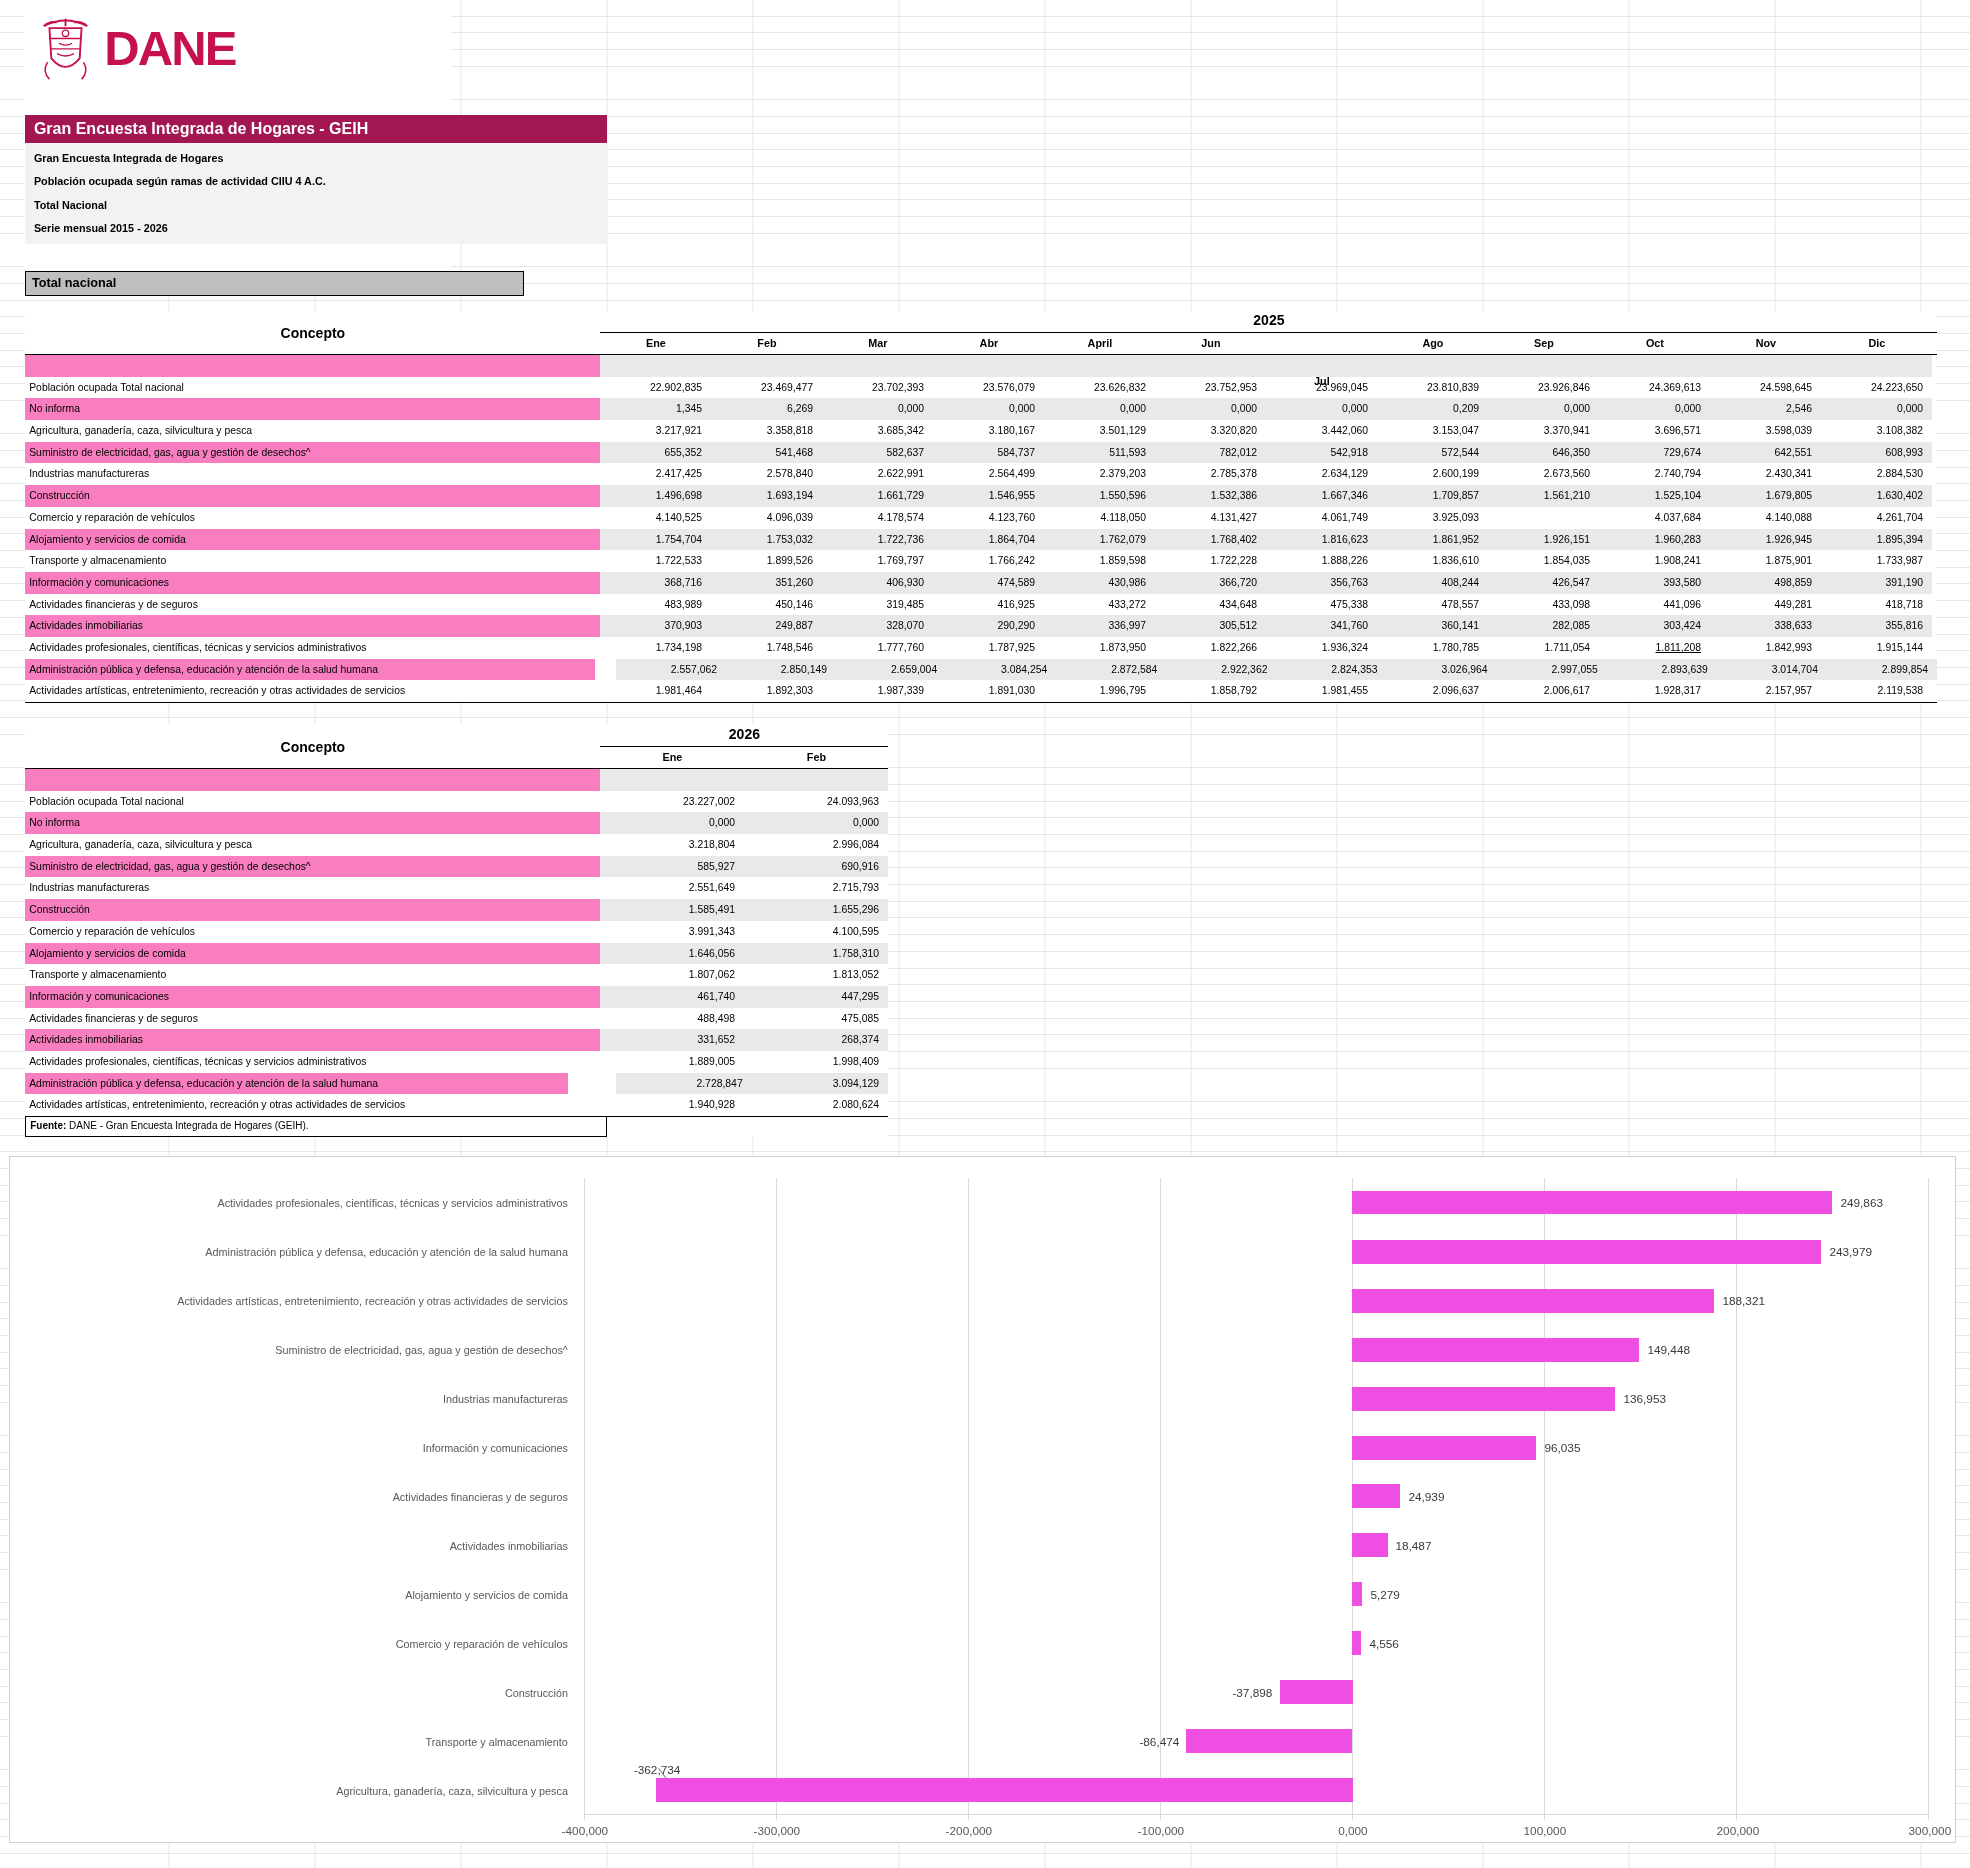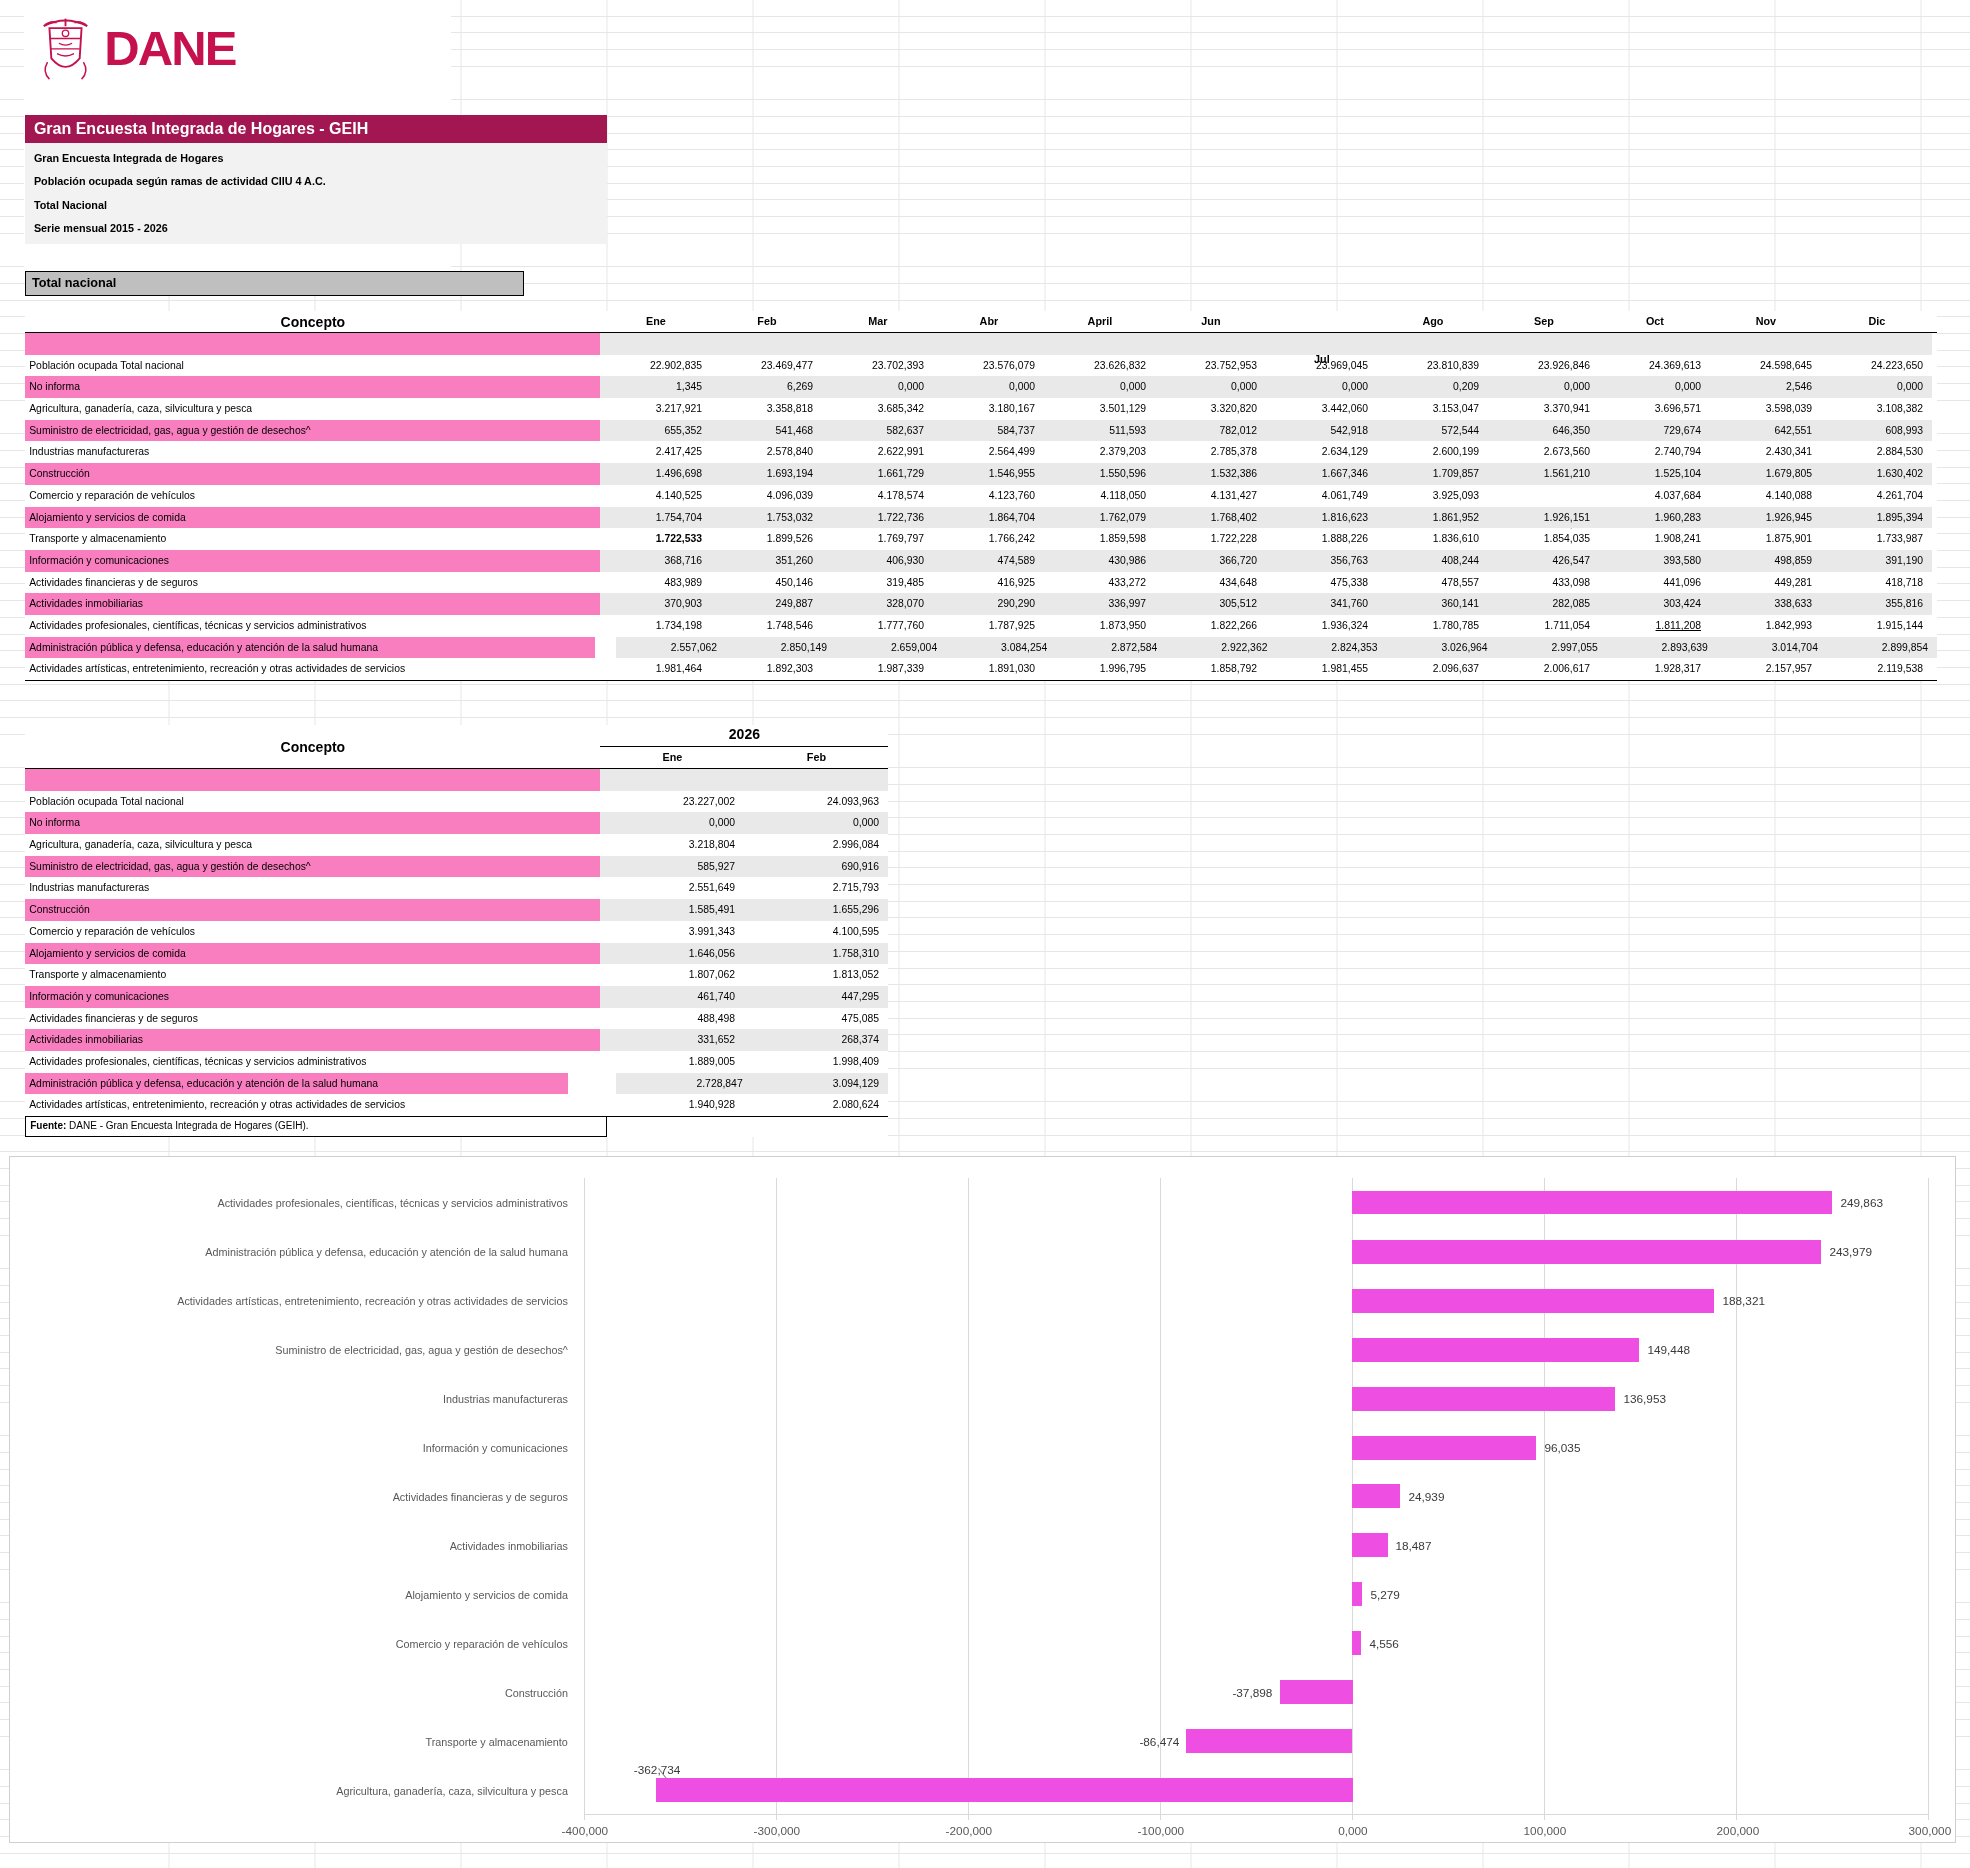--- a/index.html
+++ b/index.html
@@ -94,20 +94,21 @@
   <div class="subtitle-line">Total Nacional</div>
   <div class="subtitle-line">Serie mensual 2015 - 2026</div>
 </div>
 
 <div class="section-band">Total nacional</div>
 
 <div class="xl-table" style="left:25.4px;top:311px;width:1912px">
   <div class="t-header">
     <div class="concepto-cell">Concepto</div>
     <div class="head-right" style="width:1337px">
+      <div class="year-head">2025</div>
       <div class="months-row" id="months-2025">
           <div class="m-cell" style="width: 111px;">Ene</div>
           <div class="m-cell" style="width: 111px;">Feb</div>
           <div class="m-cell" style="width: 111px;">Mar</div>
           <div class="m-cell" style="width: 111px;">Abr</div>
           <div class="m-cell" style="width: 111px;">April</div>
           <div class="m-cell" style="width: 111px;">Jun</div>
           <div class="m-cell" style="width: 111px; margin-top: 38px;">Jul</div>
           <div class="m-cell" style="width: 111px;">Ago</div>
           <div class="m-cell" style="width: 111px;">Sep</div>
@@ -248,21 +249,21 @@
         <div class="val-cell" style="width: 111px;">1.768,402</div>
         <div class="val-cell" style="width: 111px;">1.816,623</div>
         <div class="val-cell" style="width: 111px;">1.861,952</div>
         <div class="val-cell" style="width: 111px;">1.926,151</div>
         <div class="val-cell" style="width: 111px;">1.960,283</div>
         <div class="val-cell" style="width: 111px;">1.926,945</div>
         <div class="val-cell" style="width: 111px;">1.895,394</div>
       </div>
       <div class="t-row">
         <div class="label-cell">Transporte y almacenamiento</div>
-        <div class="val-cell" style="width: 111px; font-weight: bold;">1.722,533</div>
+        <div class="val-cell" style="width: 111px;">1.722,533</div>
         <div class="val-cell" style="width: 111px;">1.899,526</div>
         <div class="val-cell" style="width: 111px;">1.769,797</div>
         <div class="val-cell" style="width: 111px;">1.766,242</div>
         <div class="val-cell" style="width: 111px;">1.859,598</div>
         <div class="val-cell" style="width: 111px;">1.722,228</div>
         <div class="val-cell" style="width: 111px;">1.888,226</div>
         <div class="val-cell" style="width: 111px;">1.836,610</div>
         <div class="val-cell" style="width: 111px;">1.854,035</div>
         <div class="val-cell" style="width: 111px;">1.908,241</div>
         <div class="val-cell" style="width: 111px;">1.875,901</div>

